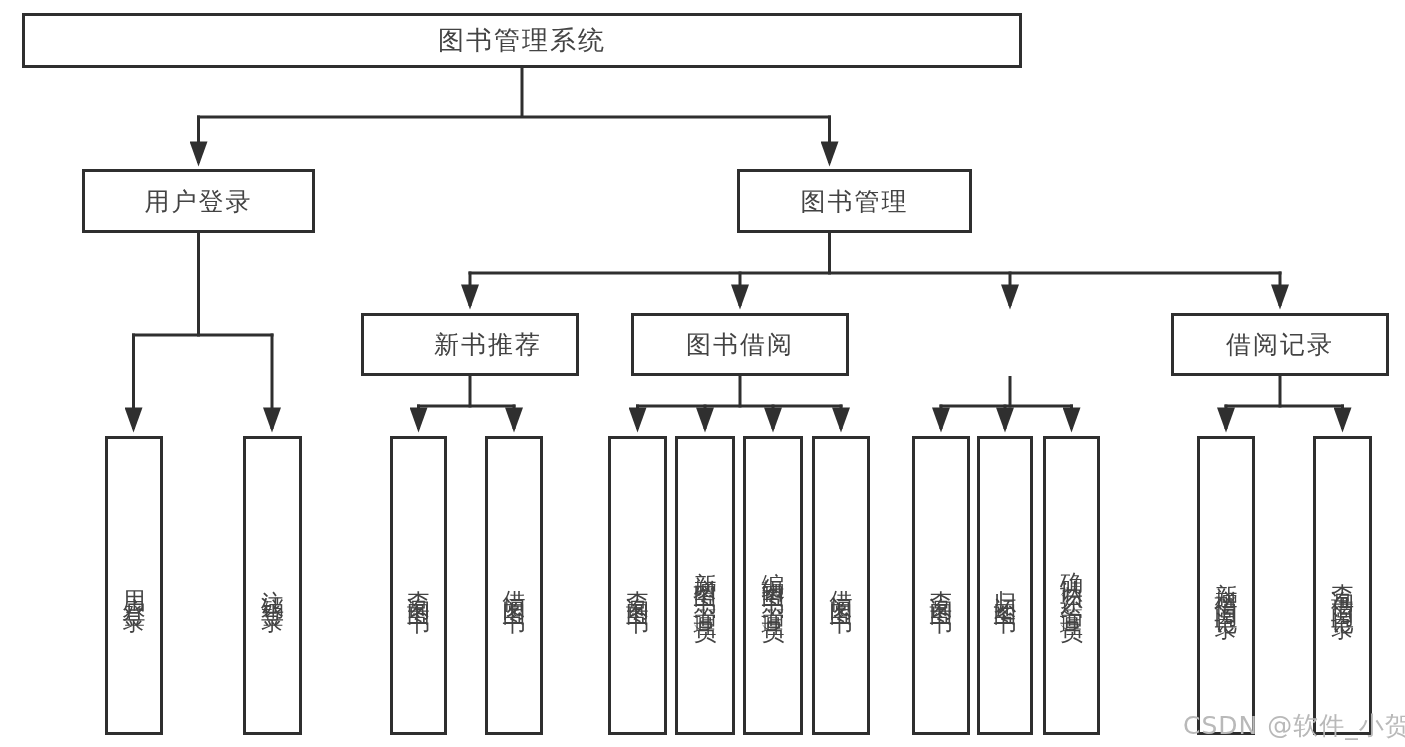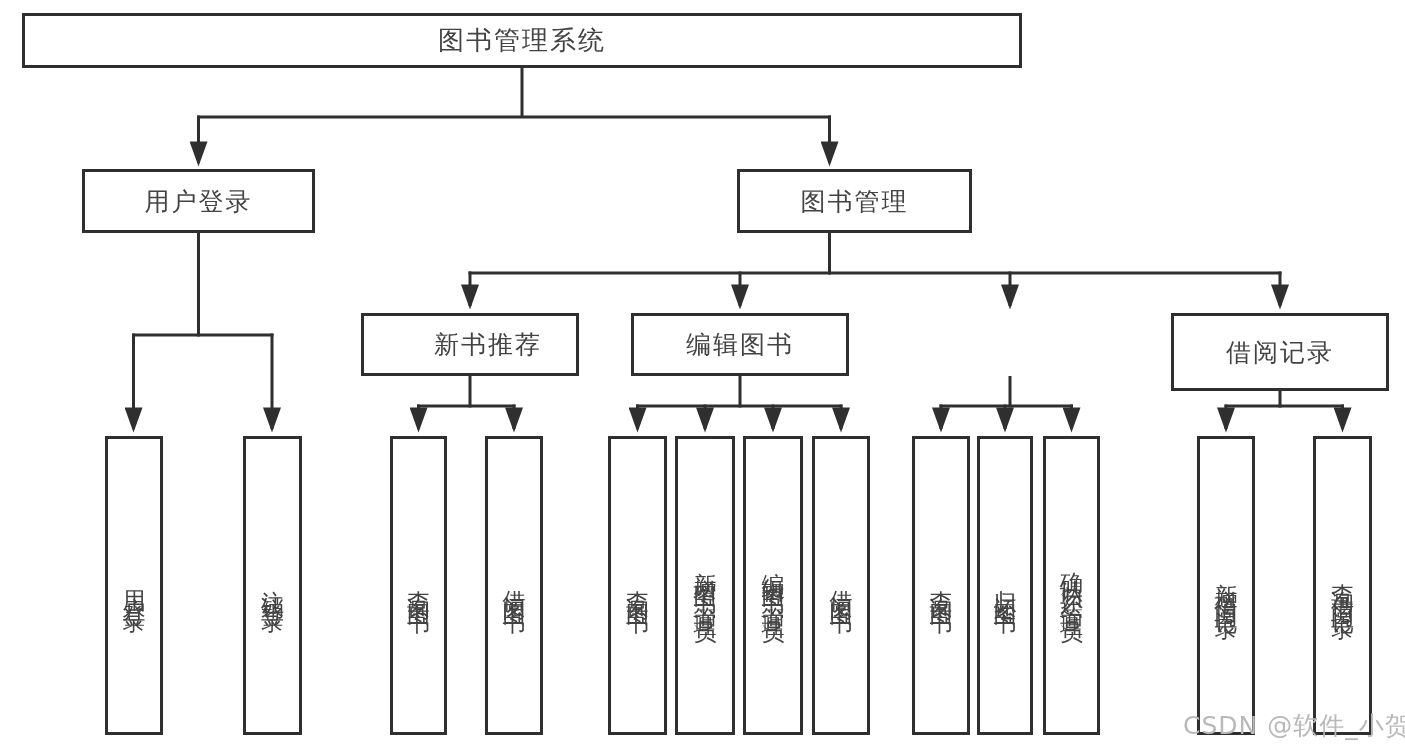--- a/index.html
+++ b/index.html
@@ -140,23 +140,23 @@
     <span>用户登录</span>
   </div>
   <div class="node hnode" style="left:712px; top:169px; width:235px; height:64px;margin-left:25px;">
     <span>图书管理</span>
   </div>
 
   <div class="node hnode" style="left:361px; top:313px; width:218px; height:63px;padding-left:36px;">
     <span>新书推荐</span>
   </div>
   <div class="node hnode" style="left:631px; top:313px; width:218px; height:63px;">
-    <span>编辑图书</span>
-  </div>
-  <div class="node hnode" style="left:1171px; top:313px; width:218px; height:78px;">
+    <span>图书借阅</span>
+  </div>
+  <div class="node hnode" style="left:1171px; top:313px; width:218px; height:63px;">
     <span>借阅记录</span>
   </div>
 
   <div class="node leaf" style="left:105px; width:58px;">
     <span class="vtext">用户登录</span>
   </div>
   <div class="node leaf" style="left:243px; width:59px;">
     <span class="vtext">注销登录</span>
   </div>
 

